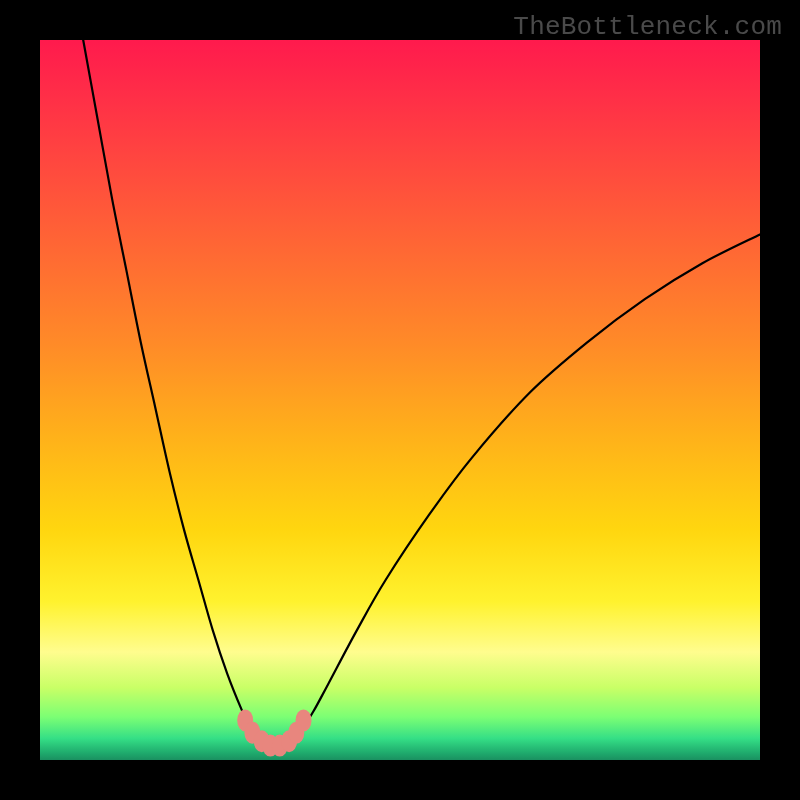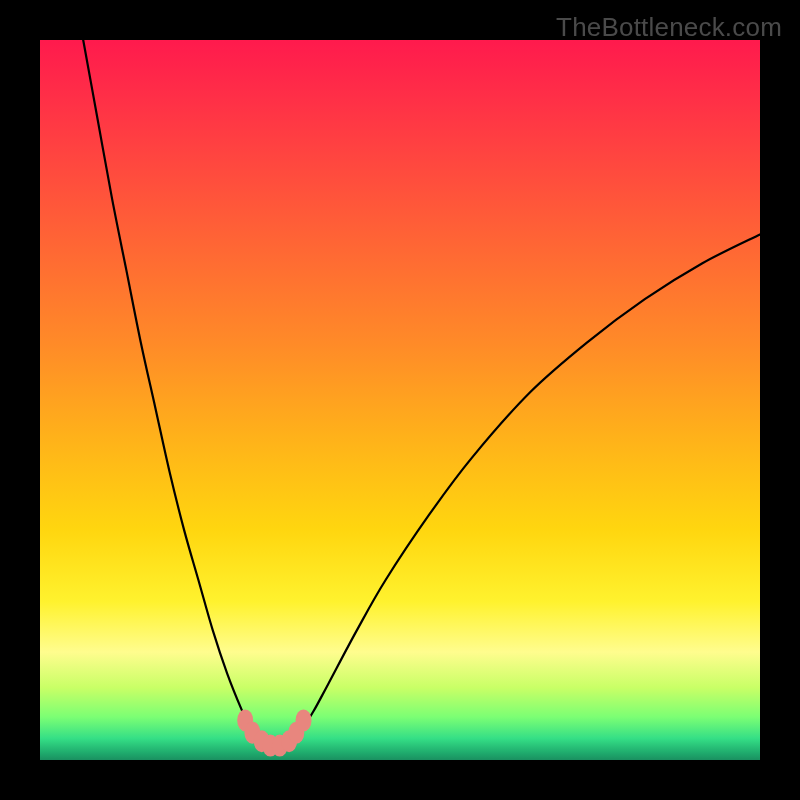--- a/index.html
+++ b/index.html
@@ -44,20 +44,21 @@
   }
   .watermark {
     position: absolute;
     top: 12px;
     right: 18px;
     color: #4a4a4a;
     font-size: 26px;
     font-weight: 500;
     letter-spacing: 0.2px;
     user-select: none;
+    font-family: Liberation Mono, monospace;
   }
   svg.curve {
     position: absolute;
     left: 0; top: 0;
     width: 720px;
     height: 720px;
     overflow: visible;
   }
   .marker {
     fill: #e8867e;

